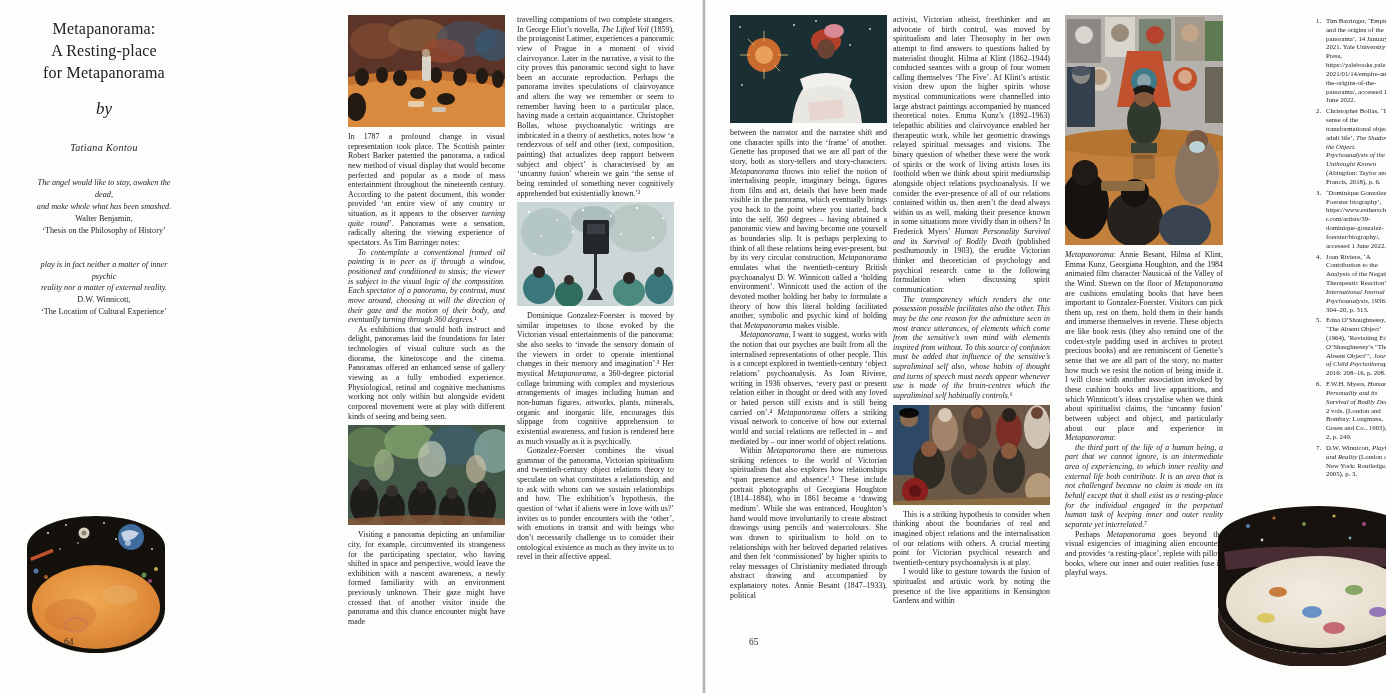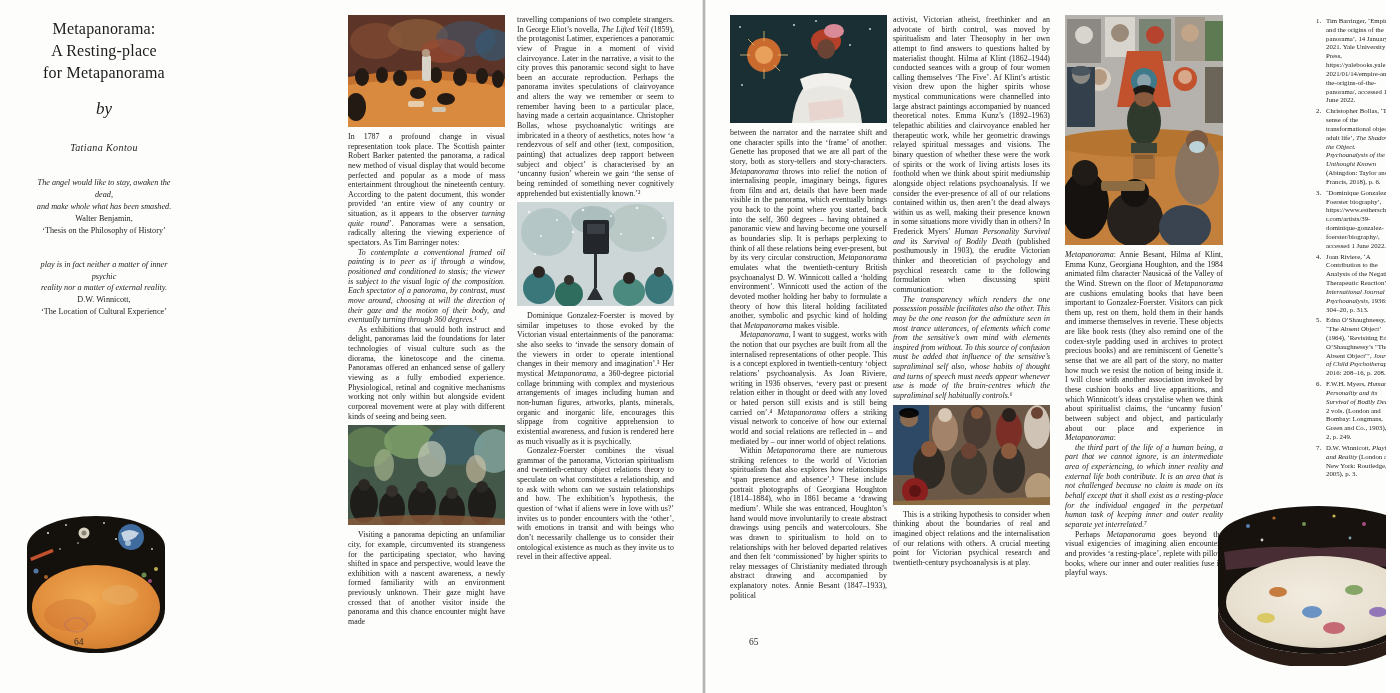--- a/index.html
+++ b/index.html
@@ -36,21 +36,21 @@
          line-height:1.3;text-align:left;}
   .note{display:flex;margin-bottom:2px;}
   .note-num{width:10px;flex:none;}
   .note-text{flex:1;overflow-wrap:anywhere;}
 
   
   .fold{position:absolute;left:702px;top:0;width:4px;height:693px;
         background:linear-gradient(90deg,rgba(0,0,0,0) 0%,rgba(60,55,50,.45) 45%,
                    rgba(60,55,50,.45) 55%,rgba(0,0,0,0) 100%);}
   .pageno{position:absolute;font-size:9.5px;color:#2b2a28;}
-  .pn-left{left:74px;top:637px;}
+  .pn-left{left:64px;top:637px;}
   .pn-right{left:712px;top:637px;padding-left:37px;}
   .cyl{position:absolute;line-height:0;}
   .cyl-left{left:20px;top:497px;width:153px;height:166px;}
   .cyl-right{left:1208px;top:486px;width:192px;height:180px;overflow:hidden;}
   .cyl svg{display:block;}
 </style>
 </head>
 <body>
 
 <div class="spread">
@@ -238,20 +238,21 @@
       <circle cx="76" cy="46" r="8" fill="#6b4334"></circle>
       <ellipse cx="116" cy="64" rx="16" ry="24" fill="#35302a"></ellipse>
       <circle cx="116" cy="46" r="8" fill="#8a5a3e"></circle>
       <circle cx="22" cy="86" r="13" fill="#8a1f1e"></circle>
       <circle cx="22" cy="86" r="6" fill="#5d1413"></circle>
       <ellipse cx="146" cy="84" rx="14" ry="16" fill="#b59a7a"></ellipse>
       <path d="M0 96 L157 92 L157 100 L0 100 Z" fill="#8a6b42"></path>
     </svg>
   </div>
       <p class="bp ind">This is a striking hypothesis to consider when thinking about the boundaries of real and imagined object relations and the internalisation of our relations with others. A crucial meeting point for Victorian psychical research and twentieth-century psychoanalysis is at play.</p>
+      <p class="bp ind">I would like to gesture towards the fusion of spiritualist and artistic work by noting the presence of the live apparitions in Kensington Gardens and within</p>
     </div>
   <div class="col" id="col5">
       <div class="photo">
     <svg viewBox="0 0 158 230" preserveAspectRatio="none">
       <rect width="158" height="230" fill="#9a948c"></rect>
       <rect x="0" y="0" width="158" height="128" fill="#b5b2ad"></rect>
       <rect x="2" y="4" width="34" height="44" fill="#8c8984"></rect>
       <circle cx="19" cy="20" r="9" fill="#d8d5cf"></circle>
       <rect x="40" y="2" width="30" height="40" fill="#d8d5cf"></rect>
       <circle cx="55" cy="18" r="9" fill="#9a8a7a"></circle>

